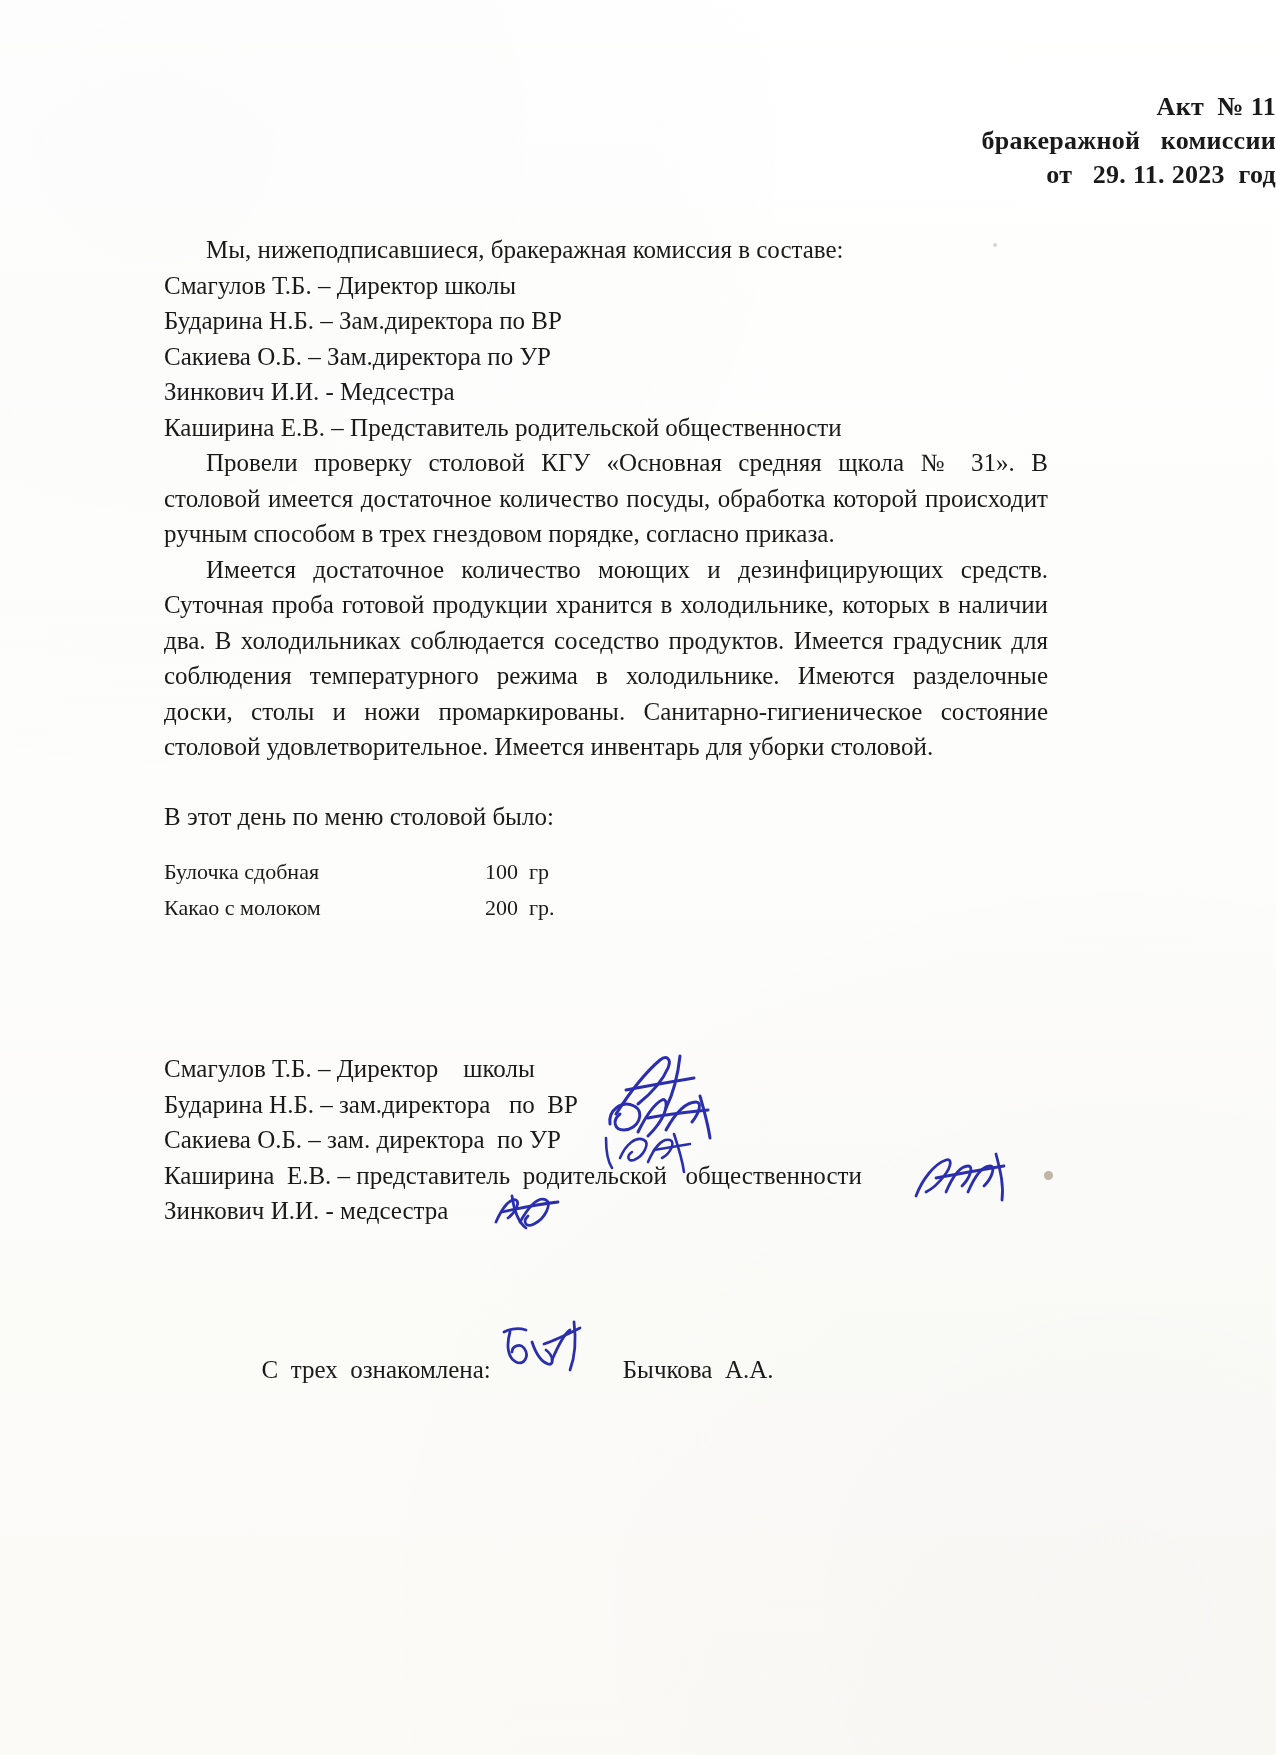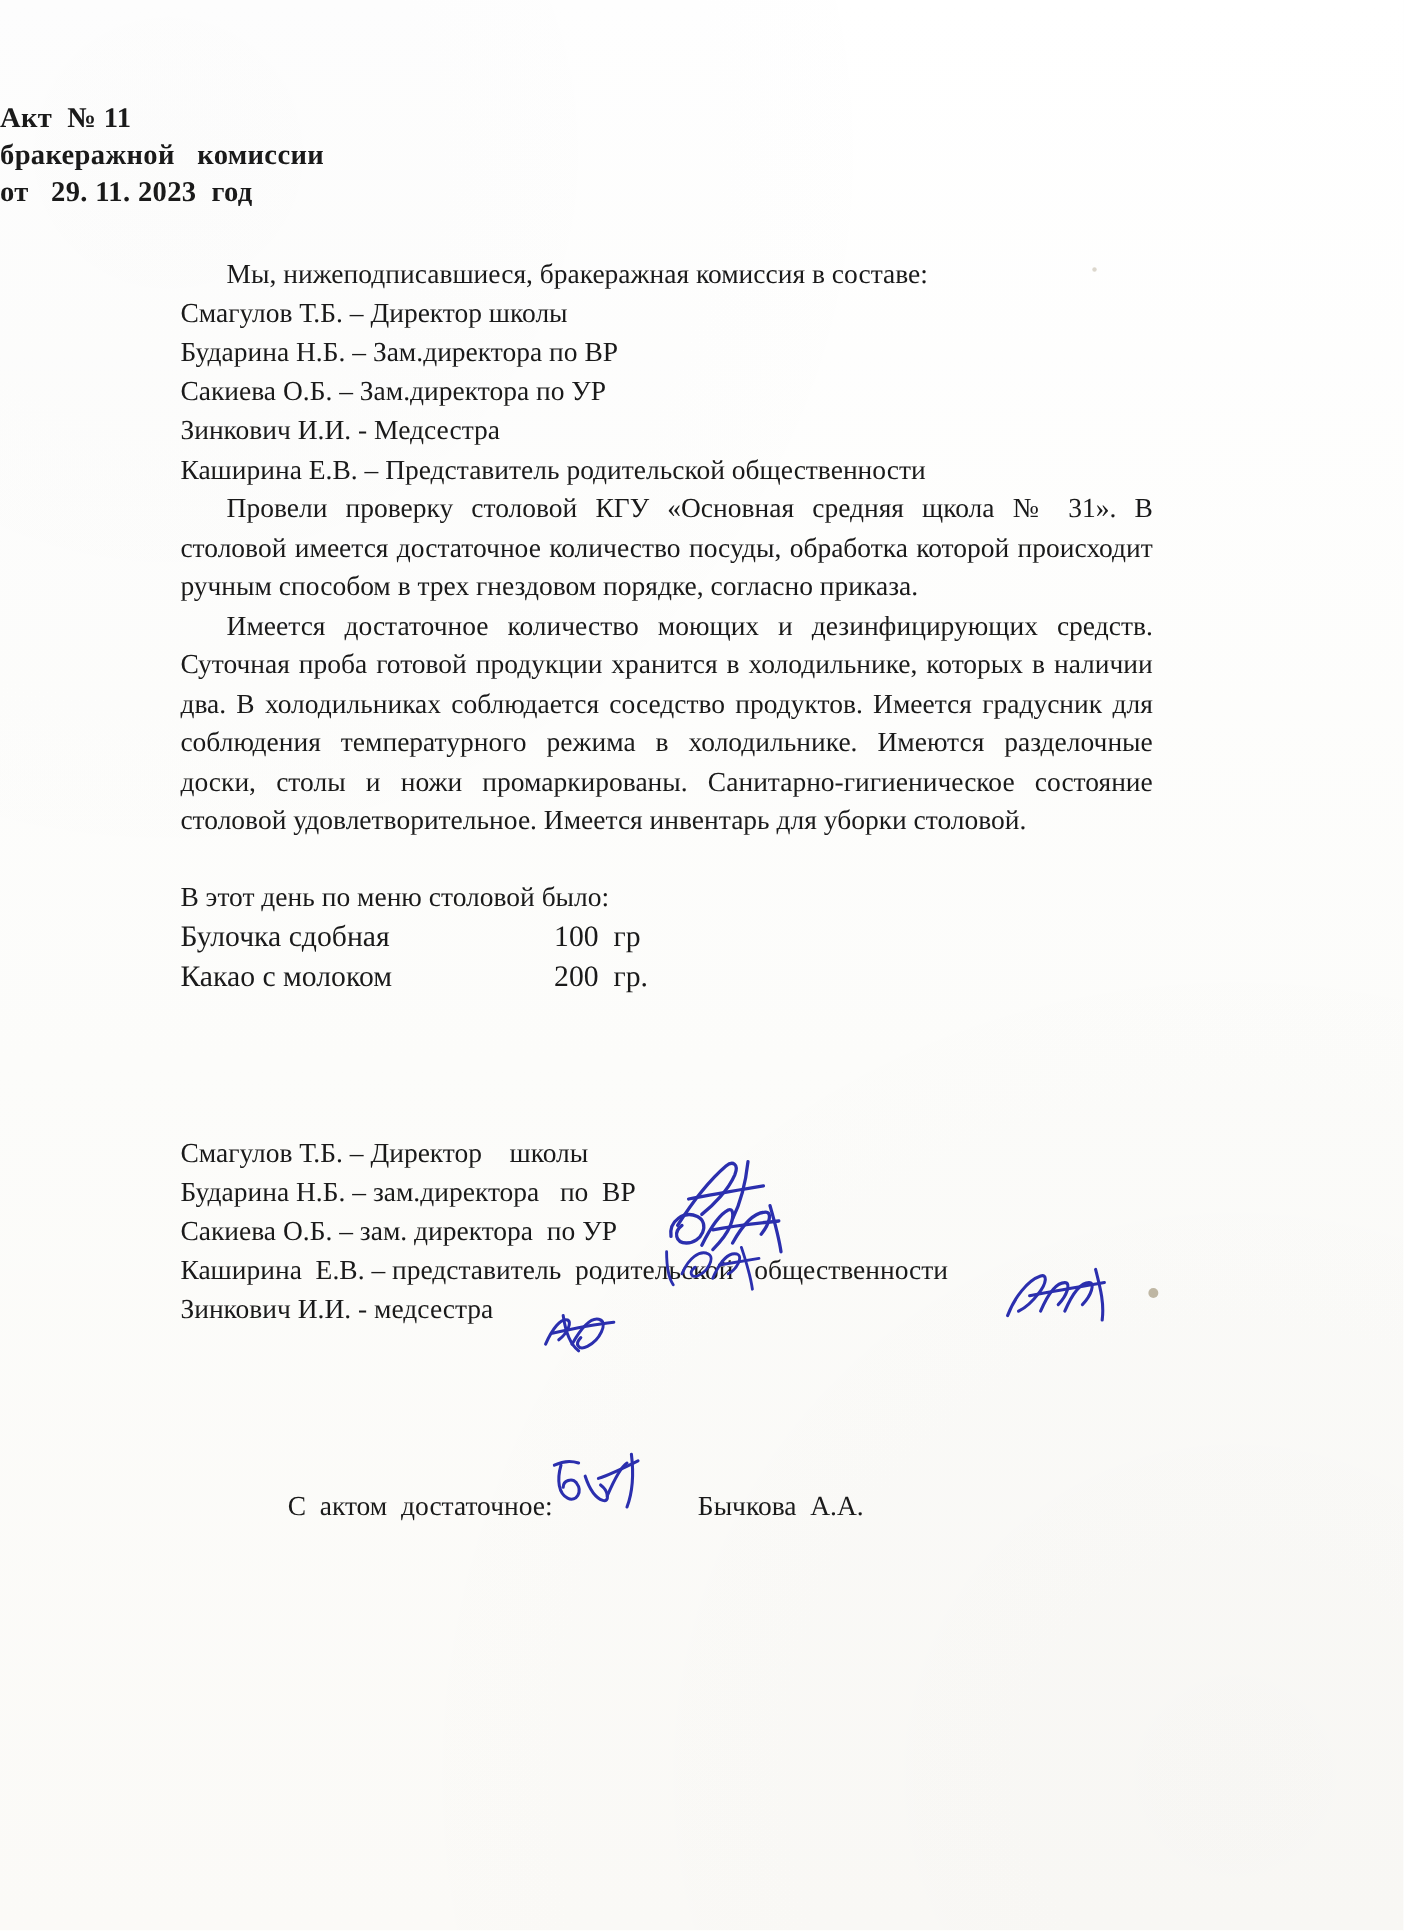--- a/index.html
+++ b/index.html
@@ -38,21 +38,21 @@
     left: 0; top: 0;
     width: 1276px;
     height: 1755px;
   }
 
   .title-block {
     position: absolute;
     left: 0;
     top: 90px;
     width: 1276px;
-    text-align: left;
+    text-align: right;
     font-weight: bold;
     font-size: 26px;
     line-height: 34px;
     letter-spacing: .3px;
   }
   .title-line { white-space: pre; }
 
   .body-text {
     position: absolute;
     left: 164px;
@@ -64,21 +64,22 @@
   .para { margin: 0 0 0 0; }
   .indent { text-indent: 42px; }
   .justify { text-align: justify; text-align-last: left; }
   .spacer-sm { height: 16px; }
   .spacer-md { height: 34px; }
   .spacer-lg { height: 42px; }
 
   .menu-table {
     width: 660px;
     border-collapse: collapse;
-    font-size: 27px;
+    font-size: 22px;
+    margin-top: 20px;
   }
   .menu-table td {
     padding: 0;
     line-height: 35.5px;
     vertical-align: top;
   }
   .menu-table td.qty {
     text-align: left;
     padding-right: 96px;
     white-space: pre;
@@ -164,21 +165,21 @@
         <div class="sign-row">Смагулов Т.Б. – Директор    школы</div>
         <div class="sign-row">Бударина Н.Б. – зам.директора   по  ВР</div>
         <div class="sign-row">Сакиева О.Б. – зам. директора  по УР</div>
         <div class="sign-row">Каширина  Е.В. – представитель  родительской   общественности</div>
         <div class="sign-row">Зинкович И.И. - медсестра</div>
       </div>
 
     </div>
 
     <div class="ack-row">
-      <span>С  актом  достаточное:</span><span style="display:inline-block; width:132px;"></span><span>Бычкова  А.А.</span>
+      <span>С  трех  ознакомлена:</span><span style="display:inline-block; width:132px;"></span><span>Бычкова  А.А.</span>
     </div>
 
     <div class="sig" style="left:608px; top:1052px;">
       <svg width="110" height="72" viewBox="0 0 110 72" fill="none" stroke="#2b2fae" stroke-width="3" stroke-linecap="round" stroke-linejoin="round">
         <path d="M8 62 C22 40, 38 20, 52 8 C58 3, 64 6, 60 16 C54 30, 40 44, 30 52"></path>
         <path d="M18 38 C38 34, 62 30, 86 26"></path>
         <path d="M72 4 C70 22, 66 40, 58 56"></path>
       </svg>
     </div>
 

